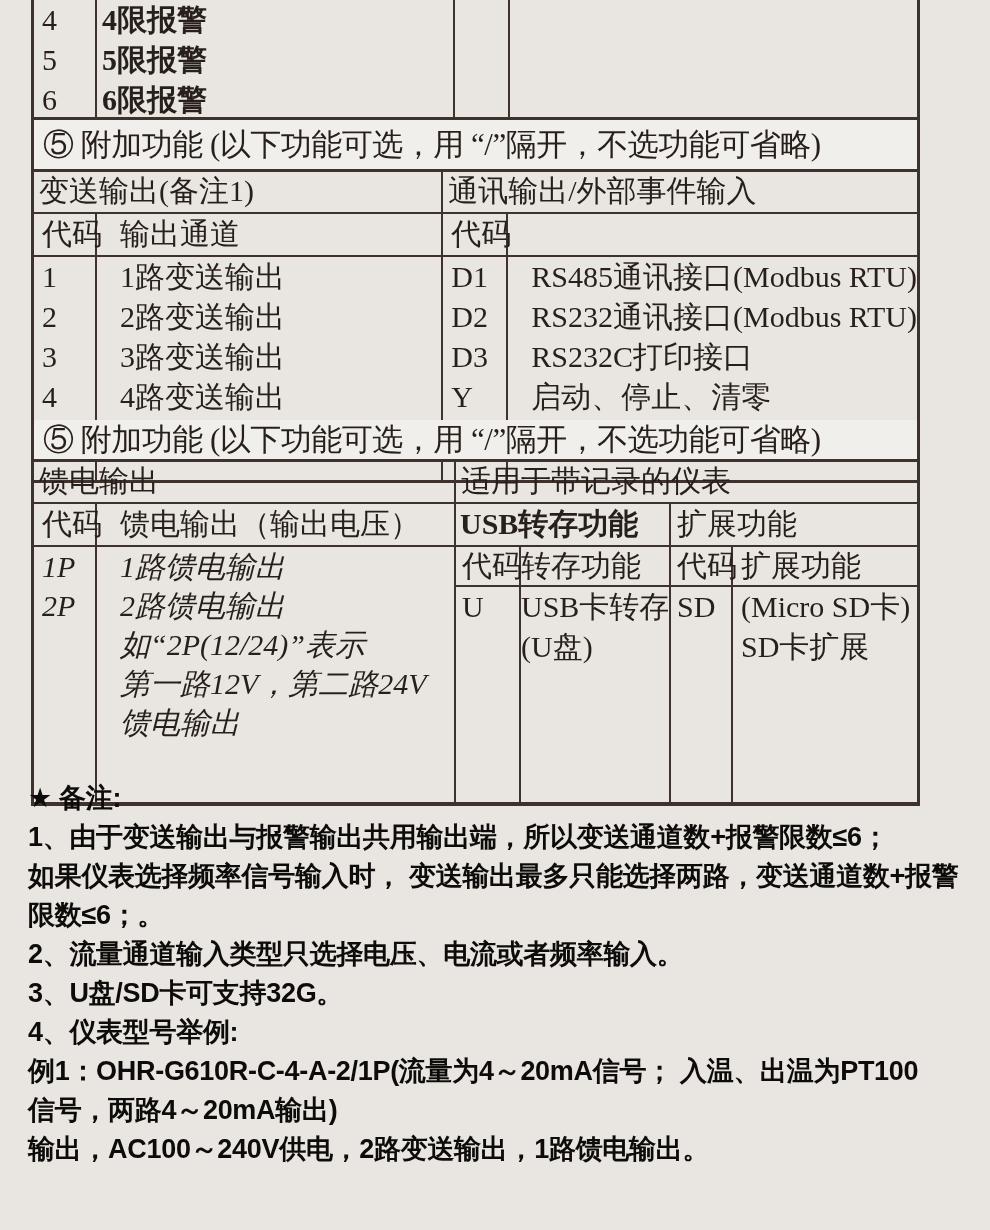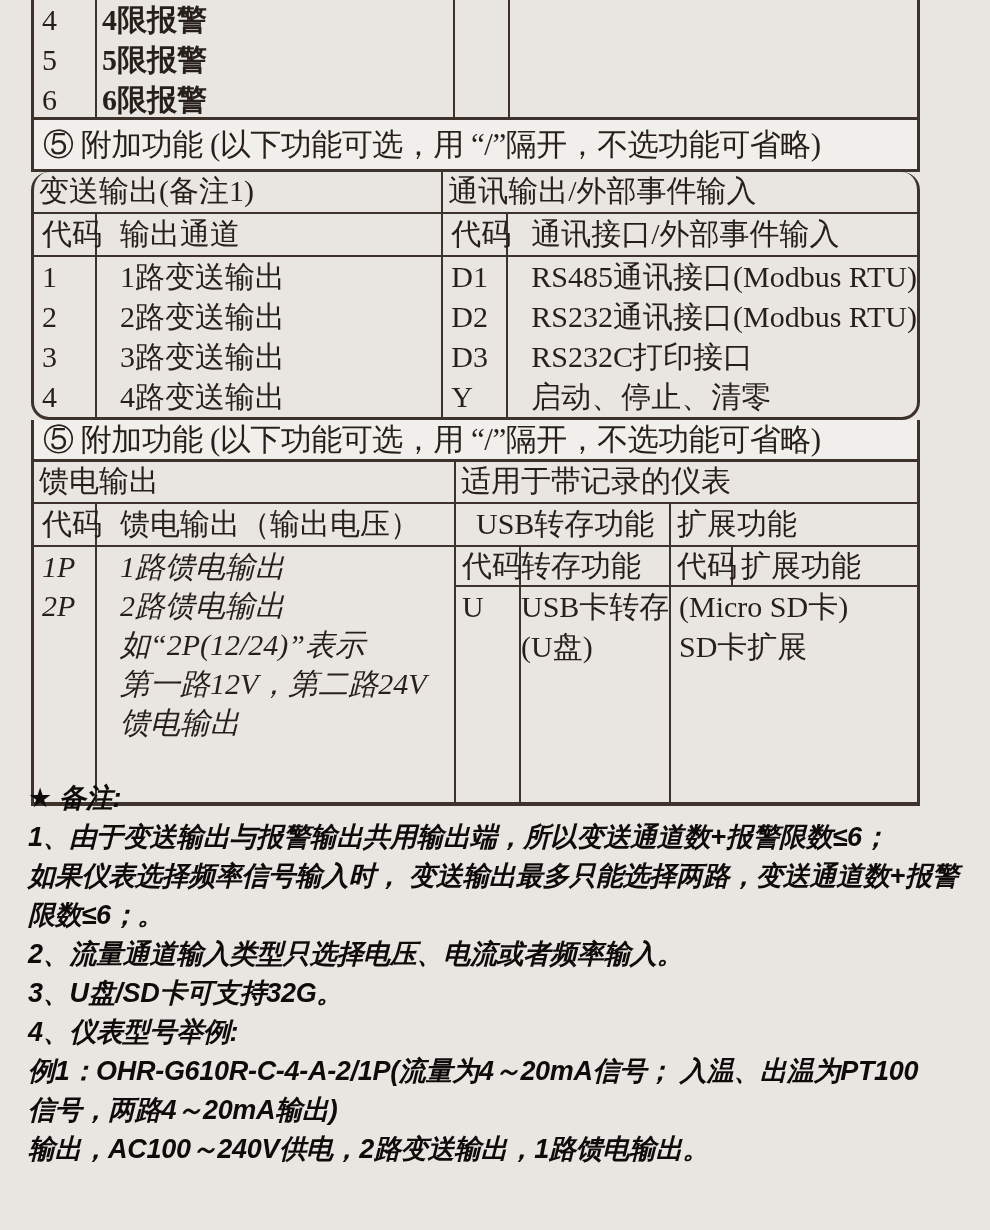--- a/index.html
+++ b/index.html
@@ -28,53 +28,53 @@
   .t1 .c4{flex:1;}
   .ln{height:40px;line-height:40px;font-size:30px;white-space:nowrap;}
   .pl8{padding-left:8px;} .pl4{padding-left:5px;font-weight:bold;}
   
   .band{background:var(--band);border-bottom:3px solid var(--bc);
     display:flex;align-items:center;font-size:31px;padding-left:9px;
     white-space:nowrap;letter-spacing:-0.5px;text-align:center;}
   .band1{top:120px;height:52px;}
   .band2{top:420px;height:42px;}
   
-  .t2{top:172px;height:248px;border-bottom:3px solid var(--bc);display:flex;border-radius:18px;}
+  .t2{top:172px;height:311px;border-bottom:3px solid var(--bc);display:flex;}
   .t3{top:462px;height:344px;border-bottom:4px solid var(--bc);display:flex;}
   .half-l{width:422px;border-right:2px solid var(--bc);display:flex;flex-direction:column;}
   .half-r{flex:1;display:flex;flex-direction:column;}
   .trow{border-bottom:2px solid var(--bc);font-size:30px;line-height:38px;
     padding-left:5px;white-space:nowrap;}
   .title-row{height:42px;}
   .sub-row{height:43px;display:flex;padding-left:0;}
   .sub-row .sc{line-height:40px;font-size:30px;white-space:nowrap;}
   .codew{width:63px;border-right:2px solid var(--bc);padding-left:8px;}
   .codew65{width:65px;border-right:2px solid var(--bc);padding-left:8px;}
   .grow{flex:1;padding-left:4px;margin-left:19px;}
   .data-row{flex:1;display:flex;}
   .vcol{display:flex;flex-direction:column;}
   .ln41{height:40px;line-height:40px;font-size:30px;white-space:nowrap;}
   .ln39{height:39px;line-height:39px;font-size:30px;white-space:nowrap;font-style:italic;}
   
-  .usbw{width:215px;border-right:2px solid var(--bc);padding-left:20px;}
+  .usbw{width:215px;border-right:2px solid var(--bc);padding-left:4px;font-weight:bold;}
   .extw{flex:1;padding-left:6px;}
   .colhead-row{height:40px;display:flex;border-bottom:2px solid var(--bc);}
   .ch{line-height:38px;font-size:30px;white-space:nowrap;}
   .w65{width:65px;border-right:2px solid var(--bc);padding-left:6px;}
   .w150{width:150px;border-right:2px solid var(--bc);}
   .w62{width:62px;border-right:2px solid var(--bc);padding-left:6px;}
   .wrest{flex:1;padding-left:8px;}
   
   .notes{
     position:absolute;left:28px;top:779px;width:945px;
     font-family:"Liberation Sans","DejaVu Sans",sans-serif;
     font-weight:bold;font-size:27px;color:var(--ntxt);
     letter-spacing:-0.3px;
   }
-  .nline{height:39px;line-height:39px;white-space:nowrap;font-style:italic;}
+  .nline{height:39px;line-height:39px;white-space:nowrap;}
 </style>
 </head>
 <body>
 
 <div class="page">
 
   <div class="sect t1">
     <div class="c1 vcol">
       <div class="ln pl8">4</div>
       <div class="ln pl8">5</div>
@@ -110,21 +110,20 @@
           <div class="ln41">2路变送输出</div>
           <div class="ln41">3路变送输出</div>
           <div class="ln41">4路变送输出</div>
         </div>
       </div>
     </div>
     <div class="half-r">
       <div class="trow title-row">通讯输出/外部事件输入</div>
       <div class="trow sub-row">
         <div class="sc codew65">代码</div>
-        <div class="sc grow">通讯接口/外部事件输入</div>
       </div>
       <div class="data-row">
         <div class="vcol codew65">
           <div class="ln41">D1</div>
           <div class="ln41">D2</div>
           <div class="ln41">D3</div>
           <div class="ln41">Y</div>
         </div>
         <div class="vcol grow">
           <div class="ln41">RS485通讯接口(Modbus RTU)</div>
@@ -171,20 +170,23 @@
         <div class="ch w62">代码</div>
         <div class="ch wrest">扩展功能</div>
       </div>
       <div class="data-row">
         <div class="vcol w65">
           <div class="ln41">U</div>
         </div>
         <div class="vcol w150">
           <div class="ln41">USB卡转存</div>
           <div class="ln41">(U盘)</div>
+        </div>
+        <div class="vcol w62">
+          <div class="ln41">SD</div>
         </div>
         <div class="vcol wrest">
           <div class="ln41">(Micro SD卡)</div>
           <div class="ln41">SD卡扩展</div>
         </div>
       </div>
     </div>
   </div>
 
   <div class="notes">

